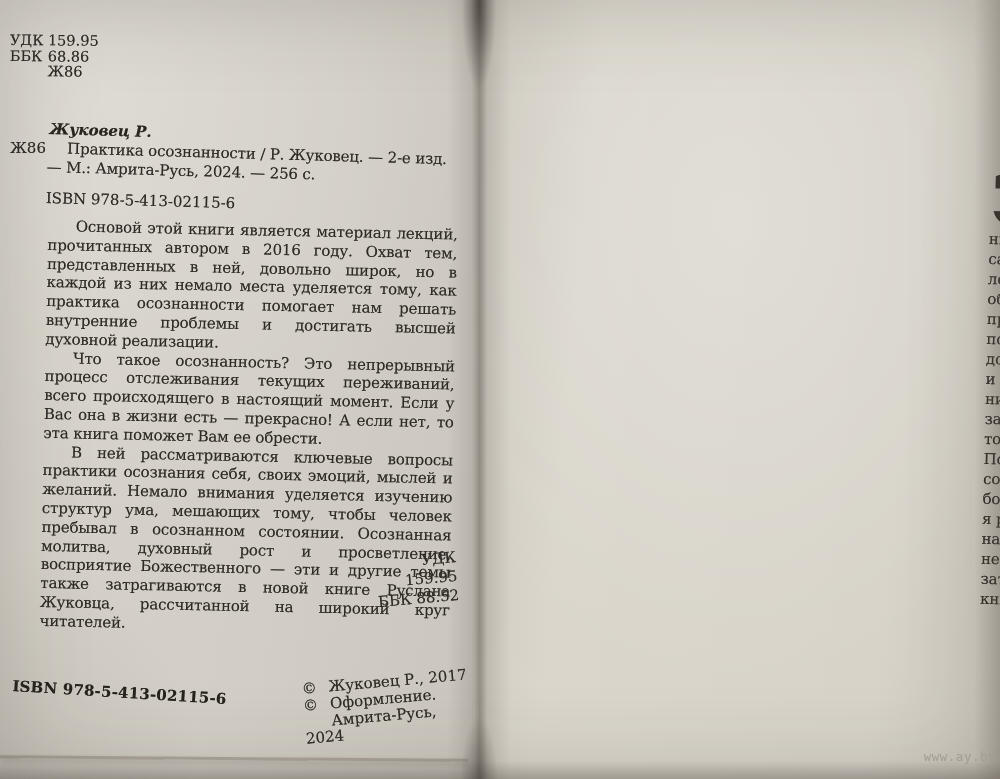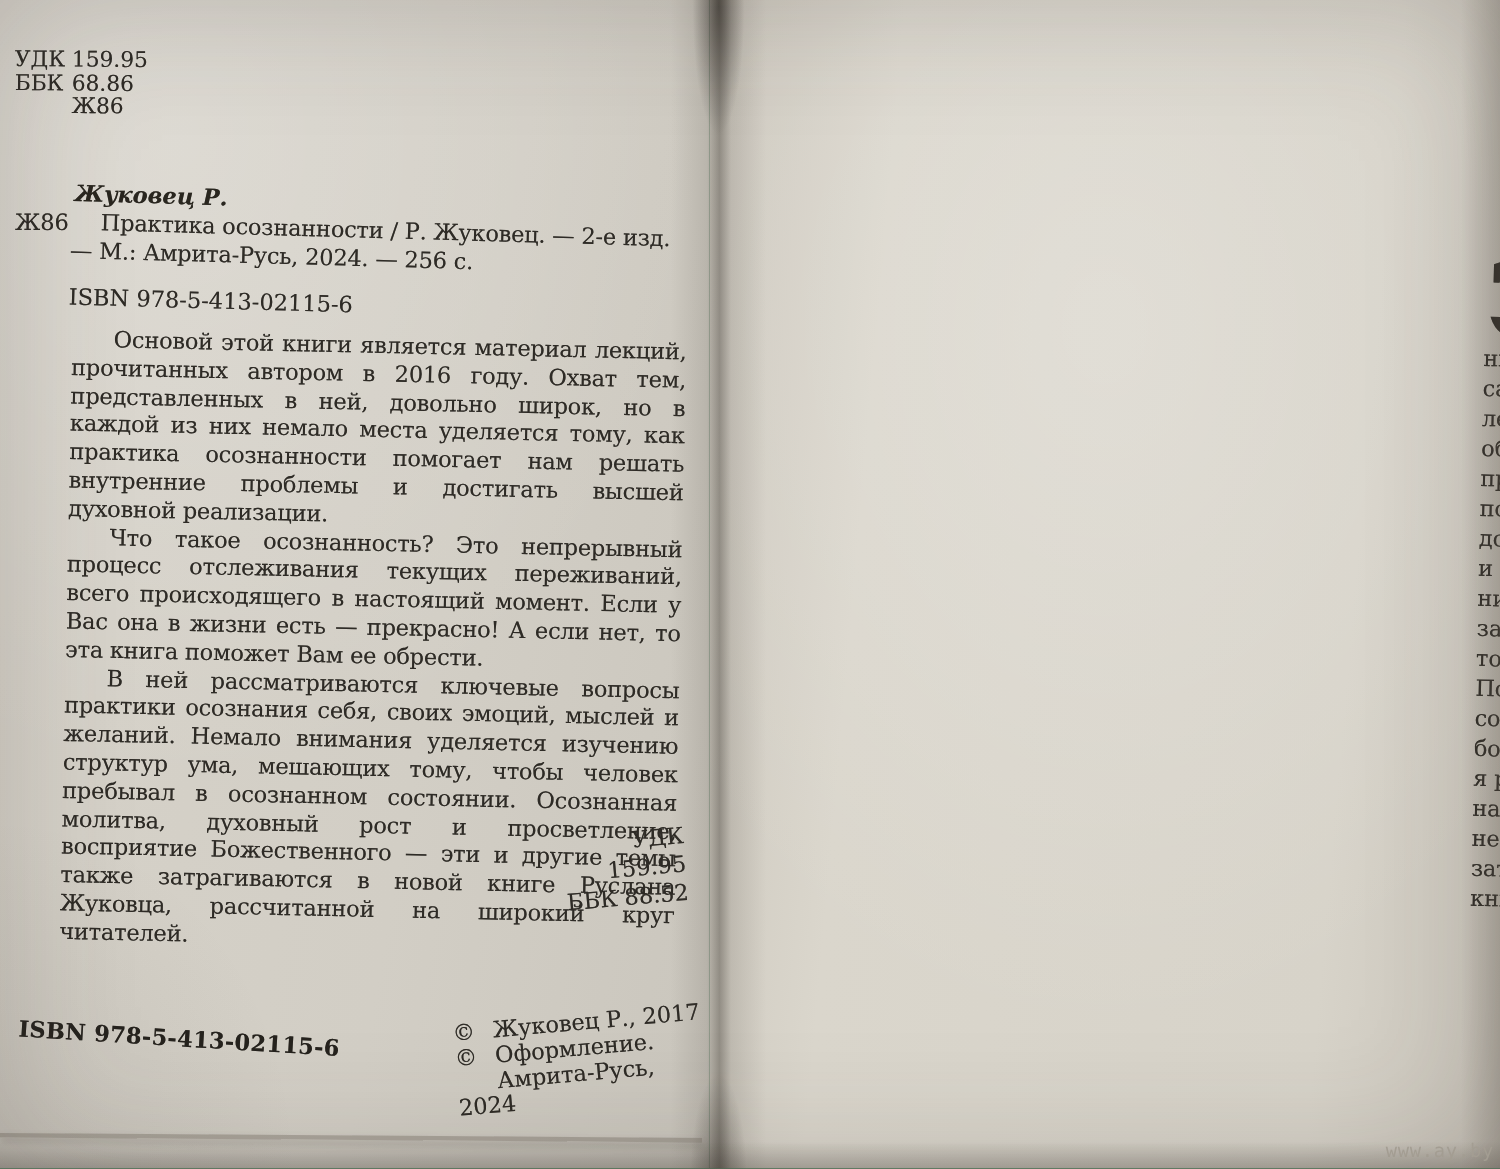--- a/index.html
+++ b/index.html
@@ -1,18 +1,18 @@
 <!DOCTYPE html>
 <html><head>
 <meta charset="utf-8">
 <style>
   html,body{margin:0;padding:0;}
   body{width:1000px;height:779px;overflow:hidden;background:#b8b3aa;
        font-family:"DejaVu Serif","Liberation Serif",serif;}
-  .photo{position:relative;width:1000px;height:779px;overflow:hidden;background:#14532d;}
+  .photo{position:relative;width:1000px;height:779px;overflow:hidden;background:#000000;}
 
   
   .page-left{position:absolute;left:0;top:0;width:473px;height:779px;
     background:
       radial-gradient(120% 90% at 25% 12%, rgba(255,255,255,0.20), rgba(0,0,0,0) 62%),
       radial-gradient(70% 50% at 0% 100%, rgba(60,54,46,0.10), rgba(0,0,0,0) 60%),
       linear-gradient(100deg,#d7d3ca 0%,#d2cec5 60%,#cac6bd 100%);}
   .page-right{position:absolute;left:473px;top:0;width:527px;height:779px;
     background:
       radial-gradient(95% 85% at 50% 28%, rgba(255,255,255,0.22), rgba(0,0,0,0) 72%),
@@ -60,21 +60,21 @@
   .copyright{position:absolute;left:301px;top:681px;font-size:15px;line-height:16.8px;
     transform:rotate(-5deg);transform-origin:left top;}
   .copyright .mark{display:inline-block;width:27px;}
   .right-block{position:absolute;left:520px;top:72px;width:440px;
     transform:rotate(1.4deg);transform-origin:left top;}
   .chapter-title{margin:0;text-align:center;font-size:28px;font-weight:normal;
     letter-spacing:0.5px;color:#2b2822;}
   .intro{margin:64px 0 0 0;font-size:15px;line-height:20px;text-align:justify;
     letter-spacing:-0.1px;}
   .dropcap{float:left;font-size:72px;line-height:54px;margin:4px 12px 0 0;color:#2b2823;}
-  .watermark{position:absolute;right:4px;bottom:5px;font-family:"DejaVu Sans Mono","Liberation Mono",monospace;
+  .watermark{position:absolute;right:4px;bottom:15px;font-family:"DejaVu Sans Mono","Liberation Mono",monospace;
     font-size:12.5px;color:#a39d92;letter-spacing:0.5px;}
 </style>
 </head>
 <body>
 
 <div class="photo">
 
   <div class="page-left">
 
     <div class="top-codes ink soft">

